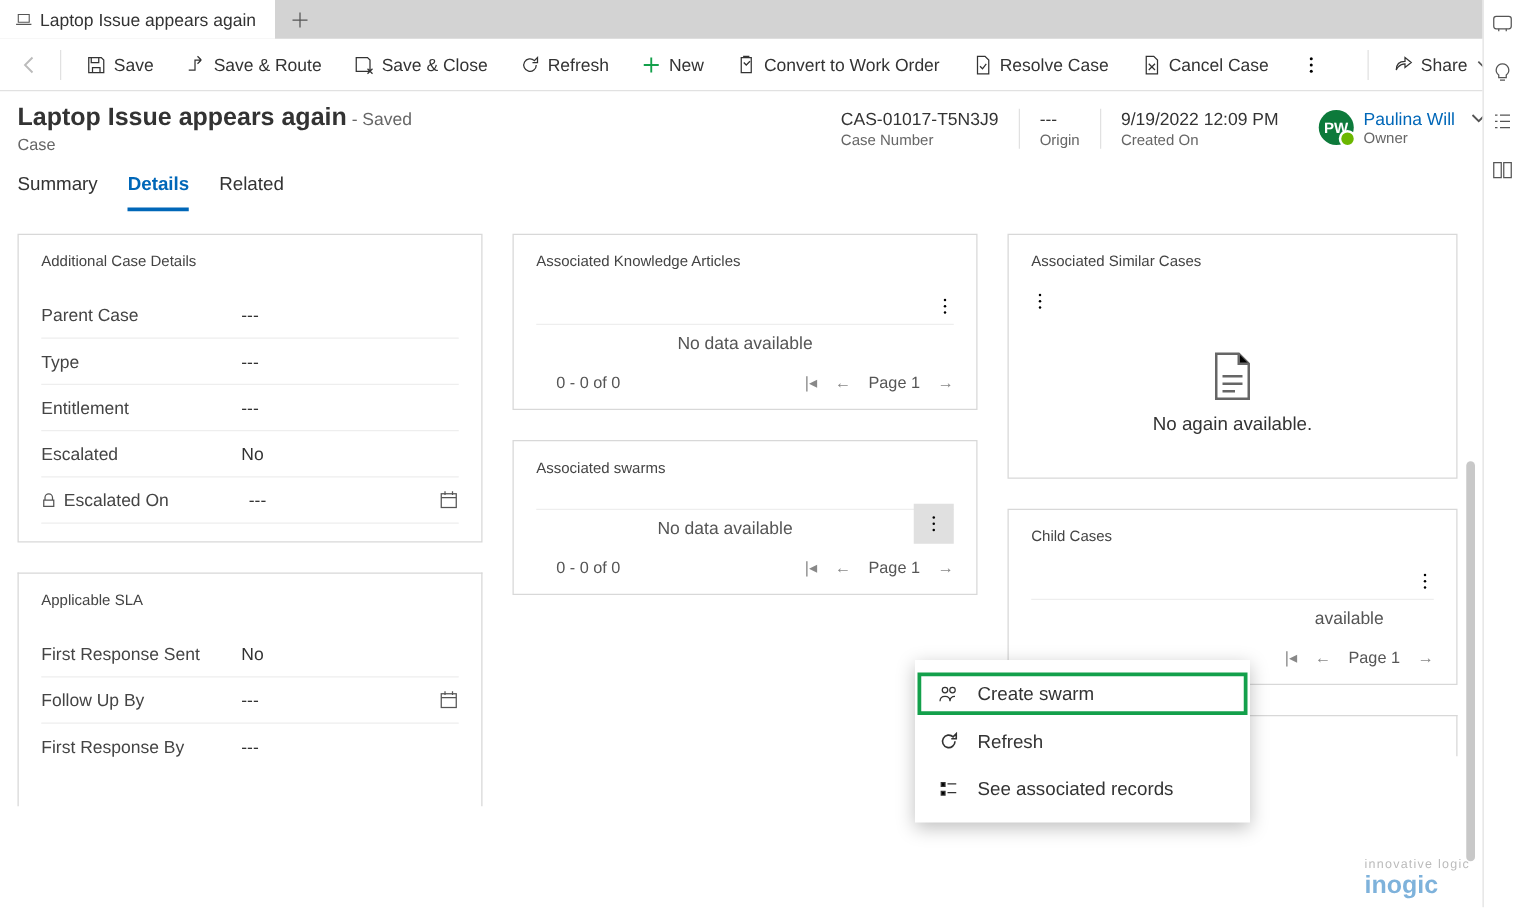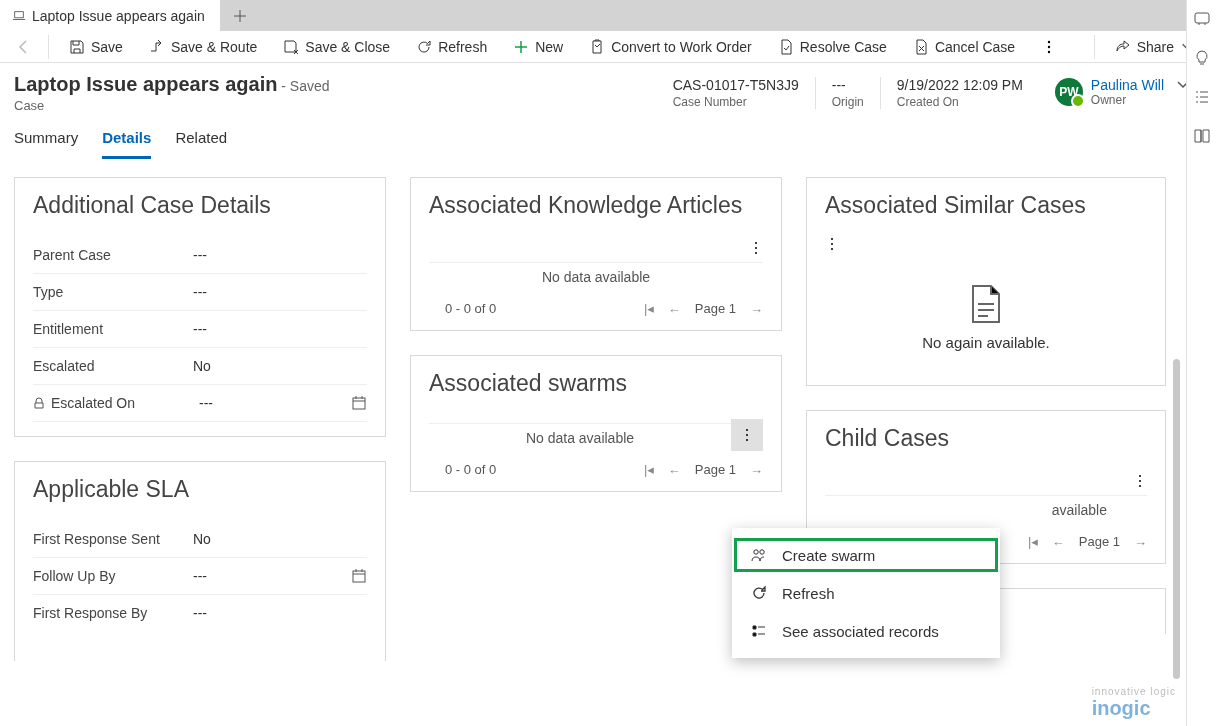--- a/index.html
+++ b/index.html
@@ -5,21 +5,21 @@
   * { box-sizing: border-box; font-family: "Segoe UI", Arial, sans-serif; }
   body { margin:0; background:#fff; color:#333; font-size:14px; width:1216px; height:726px; overflow:hidden; position:relative;}
   
   
   .tabbar { height:31px; background:#d3d3d3; display:flex; align-items:center; }
   .tab { background:#fff; height:31px; display:flex; align-items:center; padding:0 12px; min-width:220px; gap:6px;}
   .tab svg { width:14px; height:14px;}
   .newtab { width:40px; display:flex; align-items:center; justify-content:center; color:#555;}
   
   
-  .cmdbar { height:32px; border-bottom:1px solid #e1e1e1; display:flex; align-items:center; padding:0 10px; gap:6px;}
+  .cmdbar { height:42px; border-bottom:1px solid #e1e1e1; display:flex; align-items:center; padding:0 10px; gap:6px;}
   .backbtn { width:28px; height:28px; display:flex; align-items:center; justify-content:center; color:#bbb;}
   .cmd { display:flex; align-items:center; gap:6px; padding:6px 10px; color:#333; cursor:pointer; white-space:nowrap;}
   .cmd svg { width:16px; height:16px; }
   .cmdspacer { flex:1; }
   .cmdsep { width:1px; height:24px; background:#e1e1e1; margin:0 4px;}
   
   
   .header { padding:10px 14px 4px 14px; display:flex; justify-content:space-between; align-items:center;}
   .header-left h1 { margin:0; font-size:20px; font-weight:600; display:inline;}
   .header-left .saved { color:#666; font-size:14px; font-weight:400;}
@@ -38,21 +38,21 @@
   
   
   .navtabs { display:flex; gap:24px; padding:12px 14px 0 14px; border-bottom:0;}
   .navtab { padding-bottom:10px; font-size:15px; color:#333; cursor:pointer;}
   .navtab.active { color:#0067b8; font-weight:600; border-bottom:3px solid #0067b8;}
   
   
   .body { display:flex; gap:24px; padding:18px 14px; align-items:flex-start; position:relative;}
   .col { width:372px; display:flex; flex-direction:column; gap:24px;}
   .card { border:1px solid #d8d8d8; padding:14px 18px;}
-  .card h2 { margin:0 0 18px 0; font-size:23px; font-weight:400; color:#444;}
+  .card h2 { margin:0 0 18px 0; font-size:12px; font-weight:400; color:#444;}
   .frow { display:flex; align-items:center; border-bottom:1px solid #eee; padding:10px 0;}
   .frow .flbl { width:160px; font-size:14px; color:#444;}
   .frow .fval { flex:1; font-size:14px; color:#333;}
   .frow .ficon { color:#666; }
   .lockicon { margin-right:6px;}
   
   .subgrid .more { text-align:right; padding:4px 0;}
   .subgrid .nodata { text-align:center; color:#555; padding:6px 0; border-top:1px solid #eee;}
   .pager { display:flex; justify-content:space-between; align-items:center; padding-top:10px; color:#555; font-size:13px;margin-left:16px;}
   .pager .pgnav { display:flex; align-items:center; gap:14px;}

